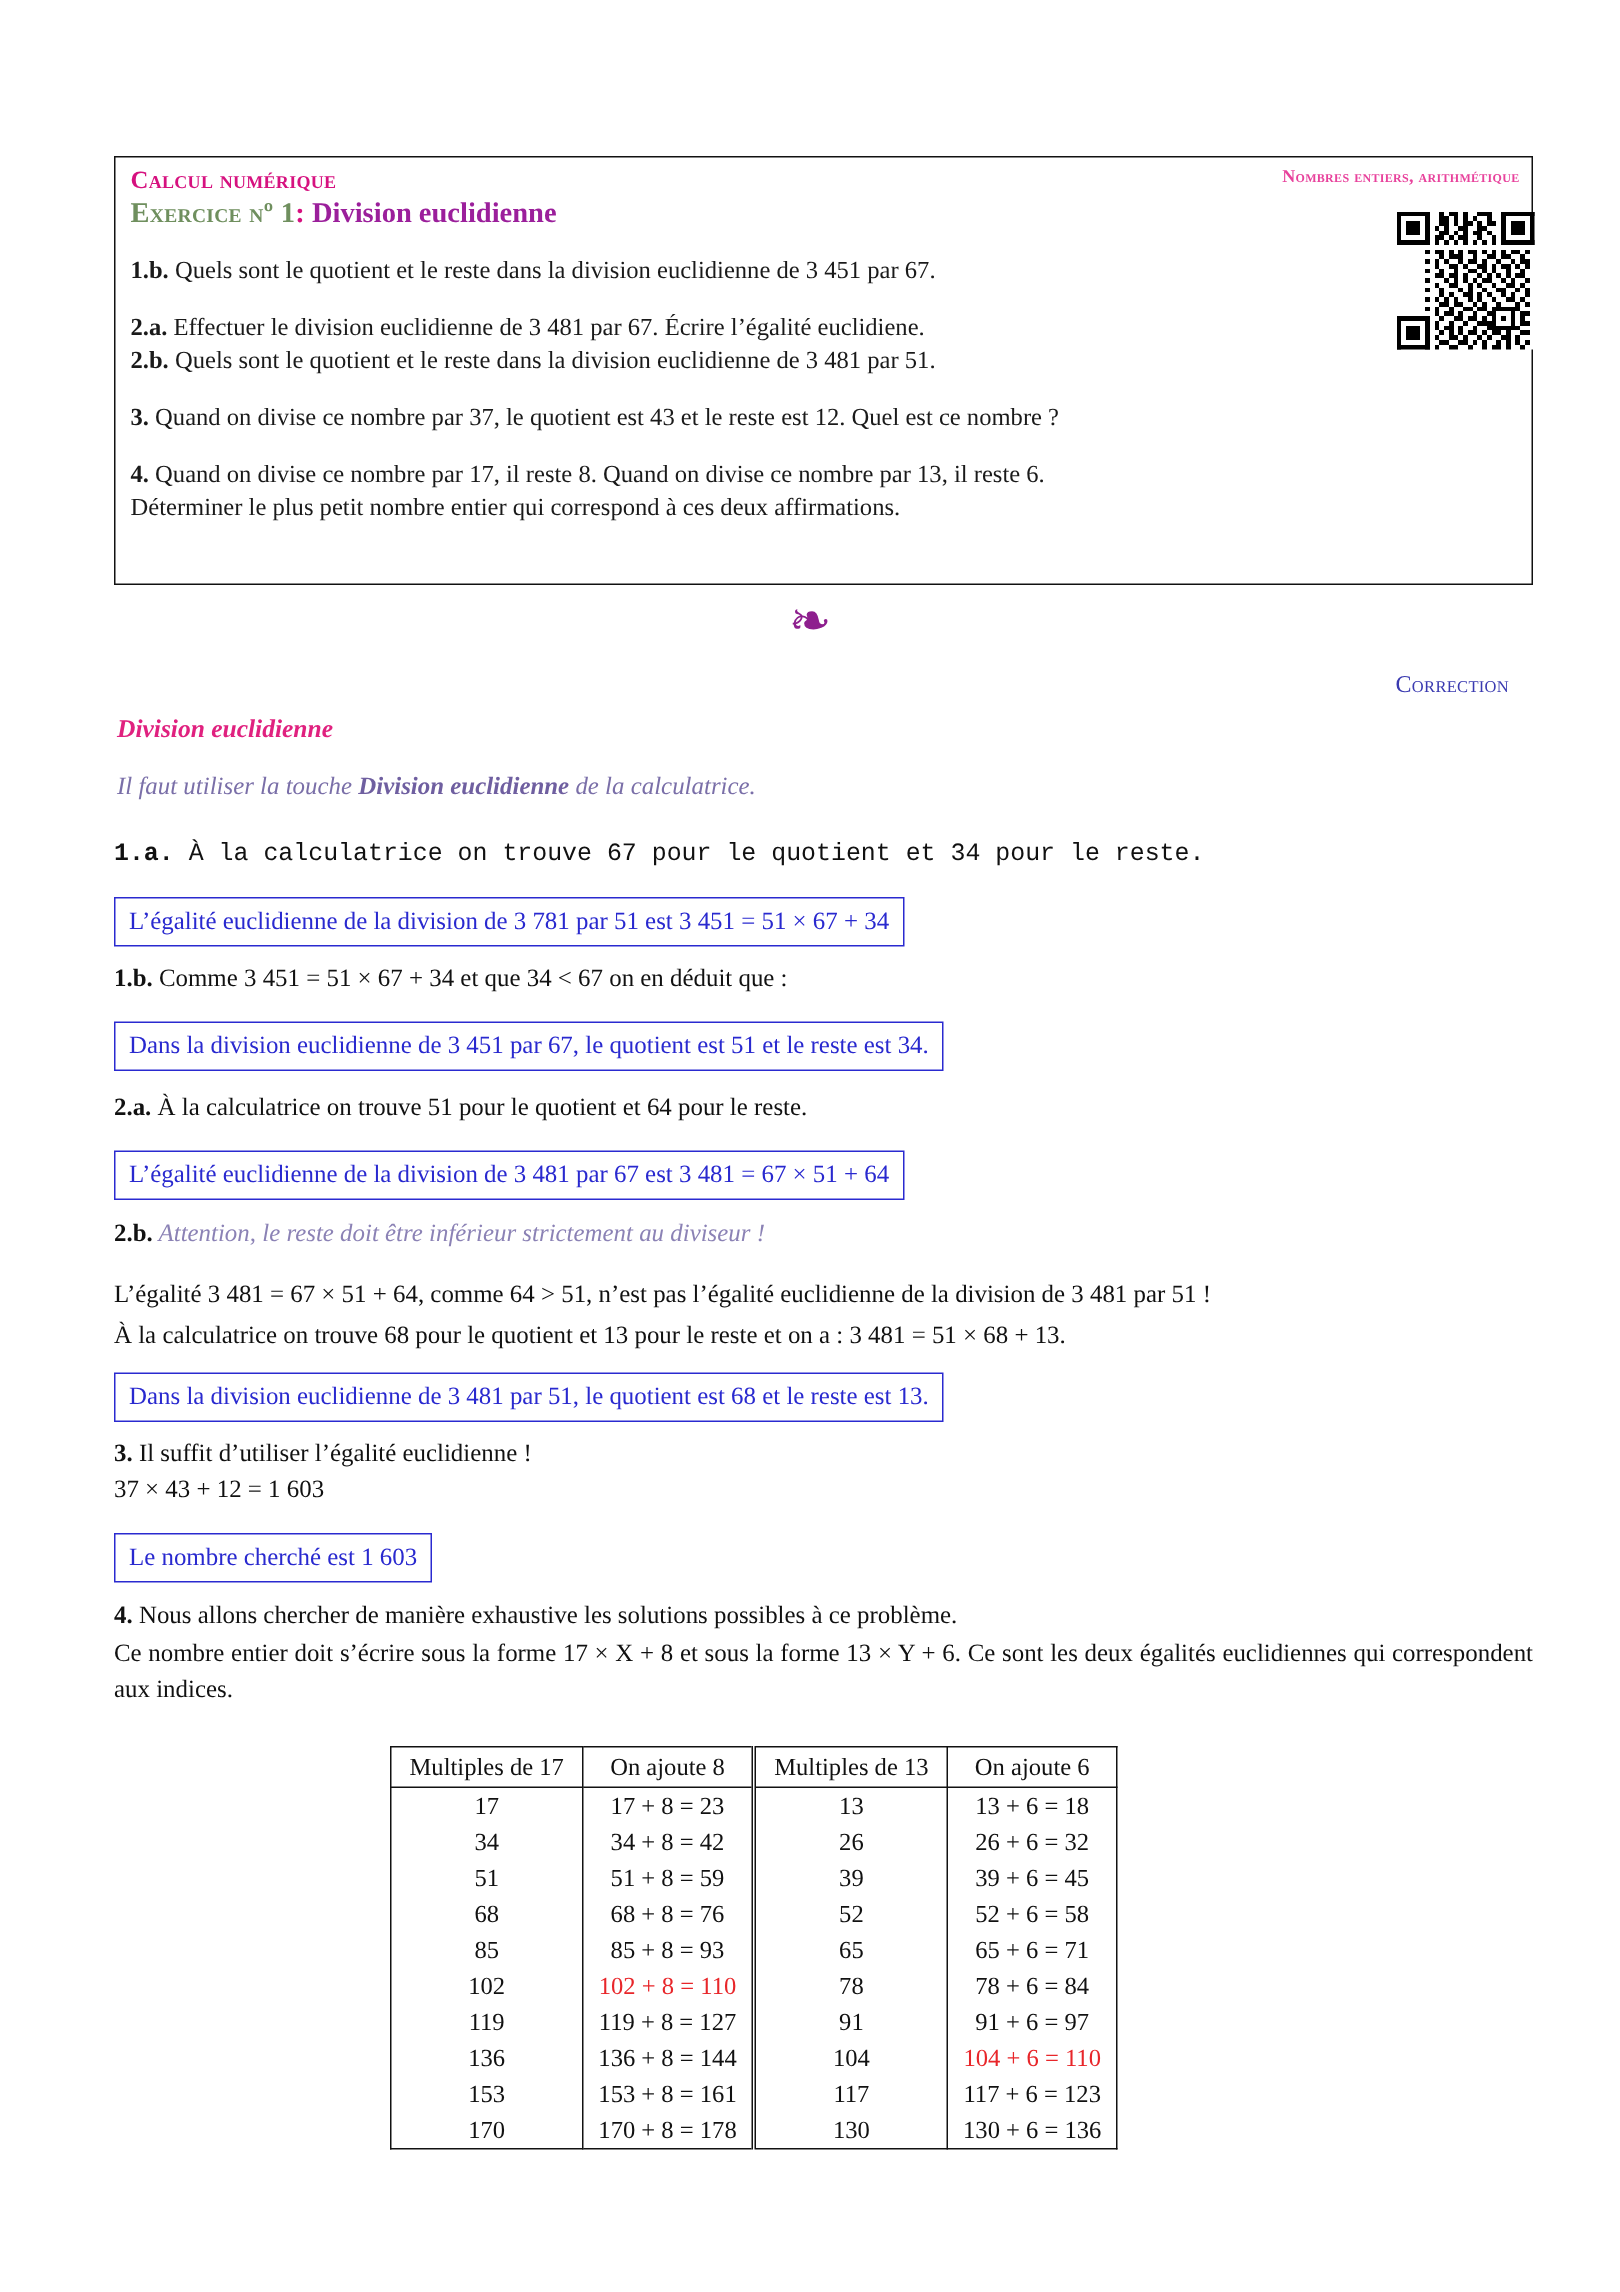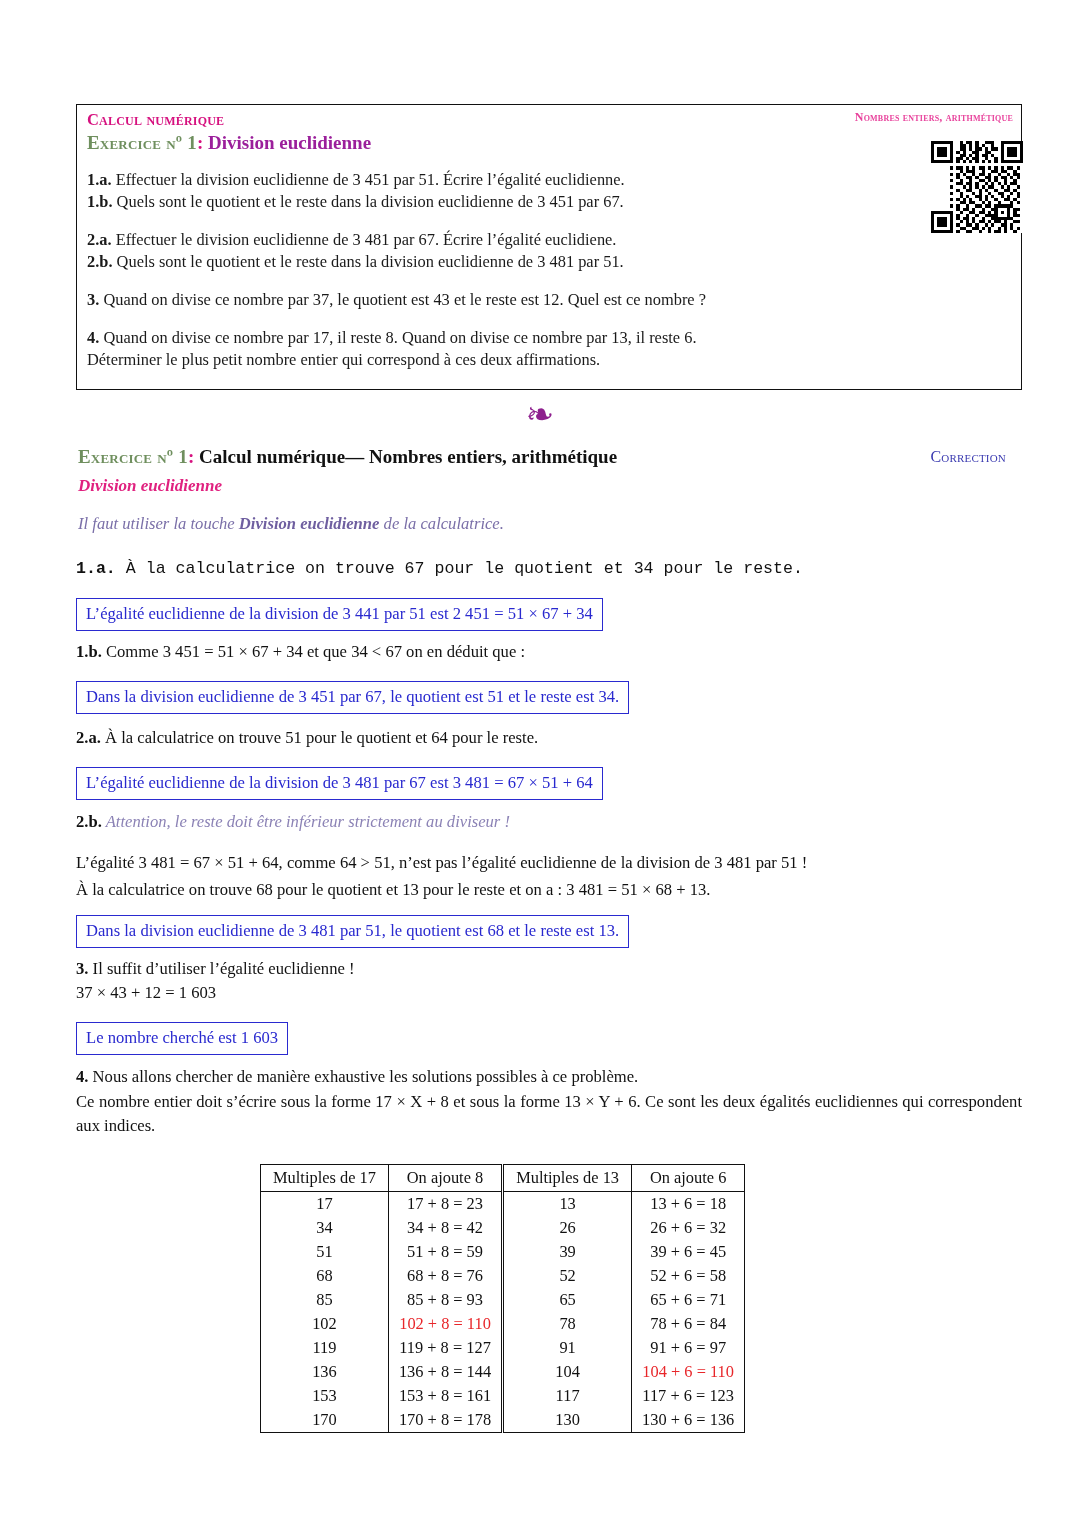--- a/index.html
+++ b/index.html
@@ -319,50 +319,45 @@
           <rect x="8" y="28" width="1" height="1"></rect>
             <rect x="11" y="28" width="2" height="1"></rect>
           <rect x="15" y="28" width="1" height="1"></rect>
             <rect x="20" y="28" width="2" height="1"></rect>
           <rect x="26" y="28" width="1" height="1"></rect>
         </g>
       </svg>
     </div>
 
     <div class="ex-body">
-      <p class="q"><b>1.a.</b><span> Effectuer la division euclidienne de 3 451 par 51. Écrire l’égalité euclidienne.</span></p>
       <p class="q"><b>1.b.</b><span> Quels sont le quotient et le reste dans la division euclidienne de 3 451 par 67.</span></p>
       <div class="gap"></div>
       <p class="q"><b>2.a.</b><span> Effectuer le division euclidienne de 3 481 par 67. Écrire l’égalité euclidiene.</span></p>
       <p class="q"><b>2.b.</b><span> Quels sont le quotient et le reste dans la division euclidienne de 3 481 par 51.</span></p>
       <div class="gap"></div>
       <p class="q"><b>3.</b><span> Quand on divise ce nombre par 37, le quotient est 43 et le reste est 12. Quel est ce nombre ?</span></p>
       <div class="gap"></div>
       <p class="q"><b>4.</b><span> Quand on divise ce nombre par 17, il reste 8. Quand on divise ce nombre par 13, il reste 6.</span></p>
       <p class="q">Déterminer le plus petit nombre entier qui correspond à ces deux affirmations.</p>
     </div>
   </div>
 
   <div class="fleuron">❧</div>
 
   <div class="corr-head">
-    <div class="etit">
-      <span class="lbl sc">Exercice nº 1</span><span class="colon">:</span>
-      <span class="nm">Calcul numérique— Nombres entiers, arithmétique</span>
-    </div>
     <div class="corr sc">Correction</div>
   </div>
 
   <div class="subtitle">Division euclidienne</div>
 
   <div class="tip"><span>Il faut utiliser la touche </span><b>Division euclidienne</b><span> de la calculatrice.</span></div>
 
   <div class="line" style="left:76px; top:558px;font-family:Liberation Mono, monospace;"><b>1.a.</b><span> À la calculatrice on trouve 67 pour le quotient et 34 pour le reste.</span></div>
 
-  <div class="bbox" style="left:76px; top:598px;">L’égalité euclidienne de la division de 3 441 par 51 est 2 451 = 51 × 67 + 34</div>
+  <div class="bbox" style="left:76px; top:598px;">L’égalité euclidienne de la division de 3 781 par 51 est 3 451 = 51 × 67 + 34</div>
 
   <div class="line" style="left:76px; top:641px;"><b>1.b.</b><span> Comme 3 451 = 51 × 67 + 34 et que 34 &lt; 67 on en déduit que :</span></div>
 
   <div class="bbox" style="left:76px; top:681px;">Dans la division euclidienne de 3 451 par 67, le quotient est 51 et le reste est 34.</div>
 
   <div class="line" style="left:76px; top:727px;"><b>2.a.</b><span> À la calculatrice on trouve 51 pour le quotient et 64 pour le reste.</span></div>
 
   <div class="bbox" style="left:76px; top:767px;">L’égalité euclidienne de la division de 3 481 par 67 est 3 481 = 67 × 51 + 64</div>
 
   <div class="line" style="left:76px; top:811px;"><b>2.b.</b><span class="hint"> Attention, le reste doit être inférieur strictement au diviseur !</span></div>

